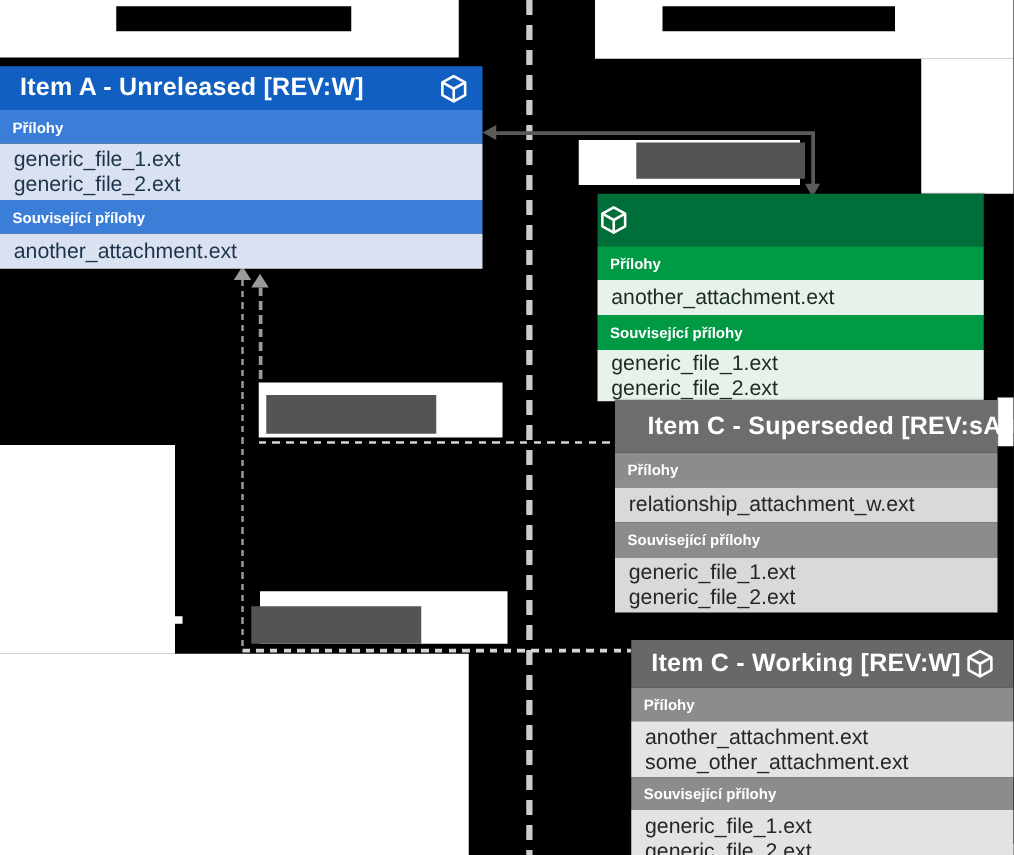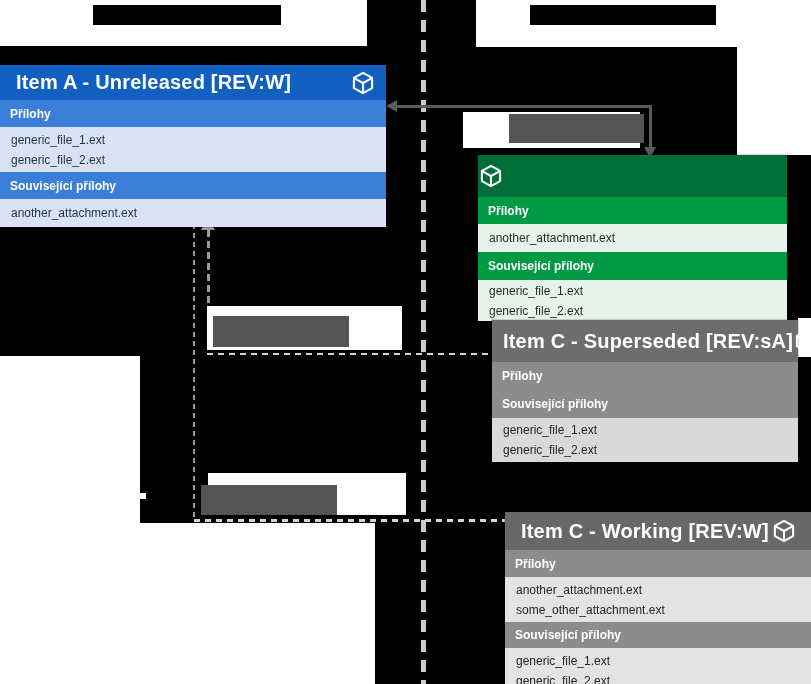--- a/index.html
+++ b/index.html
@@ -11,21 +11,21 @@
   .graybox{background:#545454;}
 
   
   .card{position:absolute;display:flex;flex-direction:column;box-shadow:0 0 0 1px rgba(0,0,0,.15);}
   .card-header{display:flex;align-items:center;justify-content:space-between;
                color:#fff;font-size:20px;font-weight:600;letter-spacing:.2px;}
   .card-header .title{padding-left:16px;white-space:nowrap;}
   .pkg{flex:0 0 auto;margin-right:10px;}
   .sec{display:flex;align-items:center;color:#fff;font-size:12px;font-weight:700;padding-left:10px;}
   .files{display:flex;flex-direction:column;justify-content:center;padding-left:11px;
-         font-size:12px;line-height:20px;}
+         font-size:17px;line-height:20px;}
   
   .c-blue .card-header{background:#1160c1;}
   .c-blue .sec{background:#3a7ed8;}
   .c-blue .files{background:#dae2f2;color:#1d3349;}
   
   .c-green .card-header{background:#006e39;}
   .c-green .sec{background:#009a44;}
   .c-green .files{background:#e6f2ea;color:#1c2b22;}
   
   .c-gray1 .card-header{background:#6d6d6d;}
@@ -82,21 +82,21 @@
   <div class="abs vdash-mid" style="left:207px;top:230px;width:3px;height:76px;"></div>
   <div class="abs ah-up" style="left:201px;top:219px;"></div>
   <div class="abs hdash" style="left:207px;top:353px;width:285px;height:2px;"></div>
   <div class="abs hdash" style="left:194px;top:519px;width:311px;height:3px;"></div>
 
   <div class="abs white" style="left:207px;top:306px;width:195px;height:44px;"></div>
   <div class="abs graybox" style="left:213px;top:316px;width:136px;height:31px;"></div>
   <div class="abs white" style="left:208px;top:473px;width:198px;height:42px;"></div>
   <div class="abs graybox" style="left:201px;top:485px;width:136px;height:30px;"></div>
 
-  <div class="card c-blue" style="left:0;top:65px;width:386px;">
+  <div class="card c-blue" style="left:0;top:53px;width:386px;">
     <div class="card-header" style="height:35px;">
       <span class="title">Item A - Unreleased [REV:W]</span>
       <svg class="pkg" width="26" height="26" viewBox="0 0 24 24" fill="none" stroke="#ffffff" stroke-width="1.9" stroke-linejoin="round" stroke-linecap="round">
         <path d="M12 2.6 L20.4 7.3 V16.7 L12 21.4 L3.6 16.7 V7.3 Z"></path>
           <path d="M12 12 L4.6 7.9 M12 12 L19.4 7.9 M12 12 V20.6"></path>
       </svg>
     </div>
     <div class="sec" style="height:27px;">
       <span>Přílohy</span>
     </div>
@@ -129,28 +129,31 @@
       <span>Související přílohy</span>
     </div>
     <div class="files" style="height:41px;">
       <span>generic_file_1.ext</span>
       <span>generic_file_2.ext</span>
     </div>
   </div>
 
   <div class="card c-gray1" style="left:492px;top:320px;width:306px;">
     <div class="card-header" style="height:42px;">
-      <span class="title" style="padding-left:11px;">Item C - Superseded [REV:sA]</span>
+      <span class="title" style="padding-left:26px;">Item C - Superseded [REV:sA]</span>
       <svg class="pkg" width="26" height="26" viewBox="0 0 24 24" fill="none" stroke="#ffffff" stroke-width="1.9" stroke-linejoin="round" stroke-linecap="round">
         <path d="M12 2.6 L20.4 7.3 V16.7 L12 21.4 L3.6 16.7 V7.3 Z"></path>
           <path d="M12 12 L4.6 7.9 M12 12 L19.4 7.9 M12 12 V20.6"></path>
       </svg>
     </div>
     <div class="sec" style="height:28px;">
       <span>Přílohy</span>
+    </div>
+    <div class="files" style="height:28px;">
+      <span>relationship_attachment_w.ext</span>
     </div>
     <div class="sec" style="height:28px;">
       <span>Související přílohy</span>
     </div>
     <div class="files" style="height:44px;">
       <span>generic_file_1.ext</span>
       <span>generic_file_2.ext</span>
     </div>
   </div>
 

